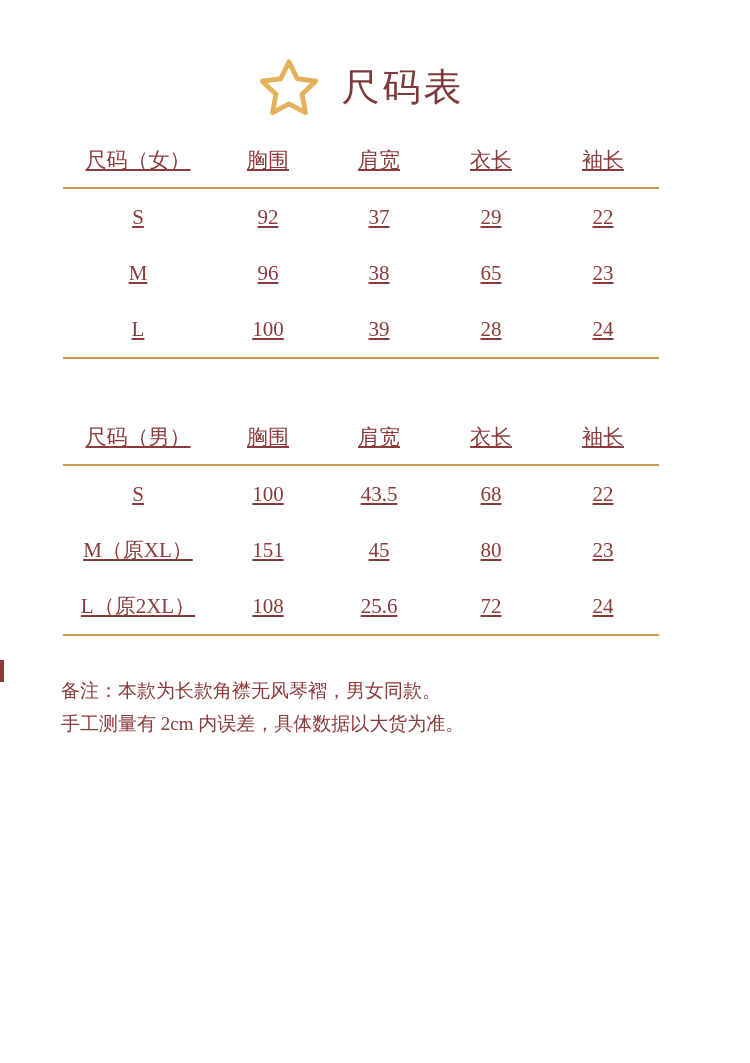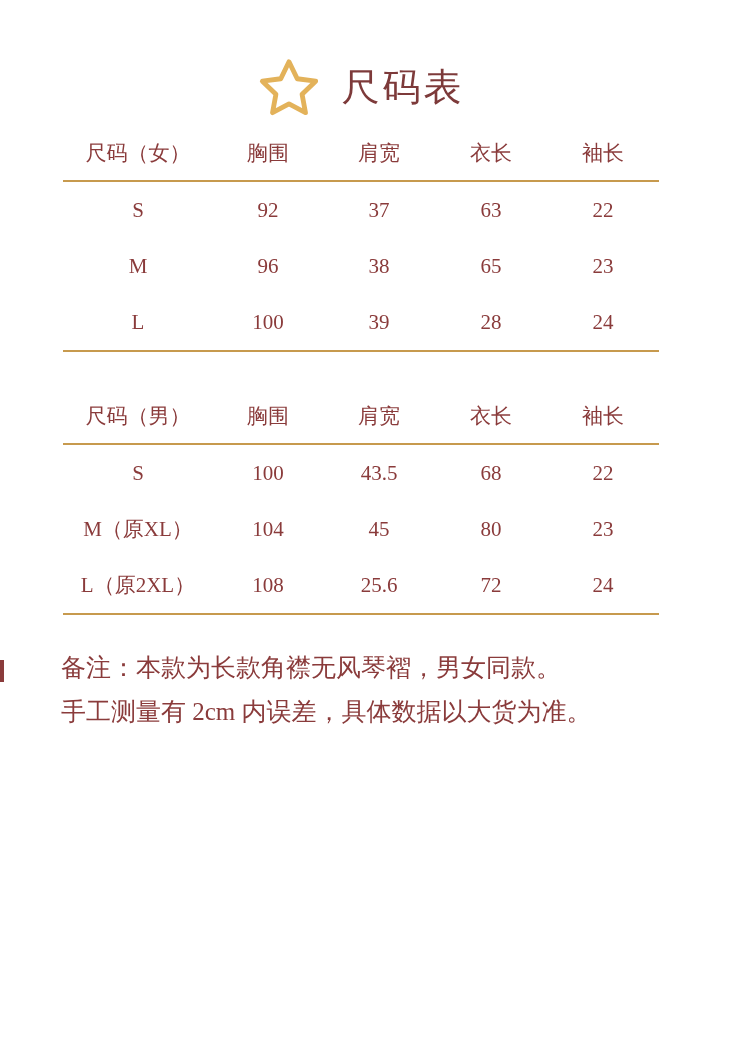--- a/index.html
+++ b/index.html
@@ -38,21 +38,22 @@
   .header-title {
     font-size: 38px;
     letter-spacing: 3px;
     color: #7d3a3a;
     font-family: "Liberation Serif", "DejaVu Serif", serif;
     line-height: 1;
   }
   
   .table-wrap {
     width: 596px;
-    margin: 5px auto;
+    margin: 12px auto;
+    text-decoration: underline;
   }
   table.size-table {
     width: 100%;
     border-collapse: collapse;
     table-layout: fixed;
     color: #8a3b3b;
   }
   table.size-table th,
   table.size-table td {
     text-align: center;
@@ -82,21 +83,21 @@
     border-bottom: 2px solid #c79a4e;
   }
   .table-gap {
     height: 34px;
   }
   
   .notes {
     width: 600px;
     margin: 0 auto;
     padding-top: 26px;
-    font-size: 25px;
+    font-size: 19px;
     line-height: 1.75;
     color: #8a3b3b;
   }
   .notes p {
     margin: 0;
     padding: 0;
     white-space: nowrap;
   }
   
   .edge-tick {
@@ -138,21 +139,21 @@
           <th>肩宽</th>
           <th>衣长</th>
           <th>袖长</th>
         </tr>
       </thead>
       <tbody>
         <tr>
           <td>S</td>
           <td>92</td>
           <td>37</td>
-          <td>63</td>
+          <td>29</td>
           <td>22</td>
         </tr>
         <tr>
           <td>M</td>
           <td>96</td>
           <td>38</td>
           <td>65</td>
           <td>23</td>
         </tr>
         <tr>
@@ -189,21 +190,21 @@
       <tbody>
         <tr>
           <td>S</td>
           <td>100</td>
           <td>43.5</td>
           <td>68</td>
           <td>22</td>
         </tr>
         <tr>
           <td>M（原XL）</td>
-          <td>104</td>
+          <td>151</td>
           <td>45</td>
           <td>80</td>
           <td>23</td>
         </tr>
         <tr>
           <td>L（原2XL）</td>
           <td>108</td>
           <td>25.6</td>
           <td>72</td>
           <td>24</td>

